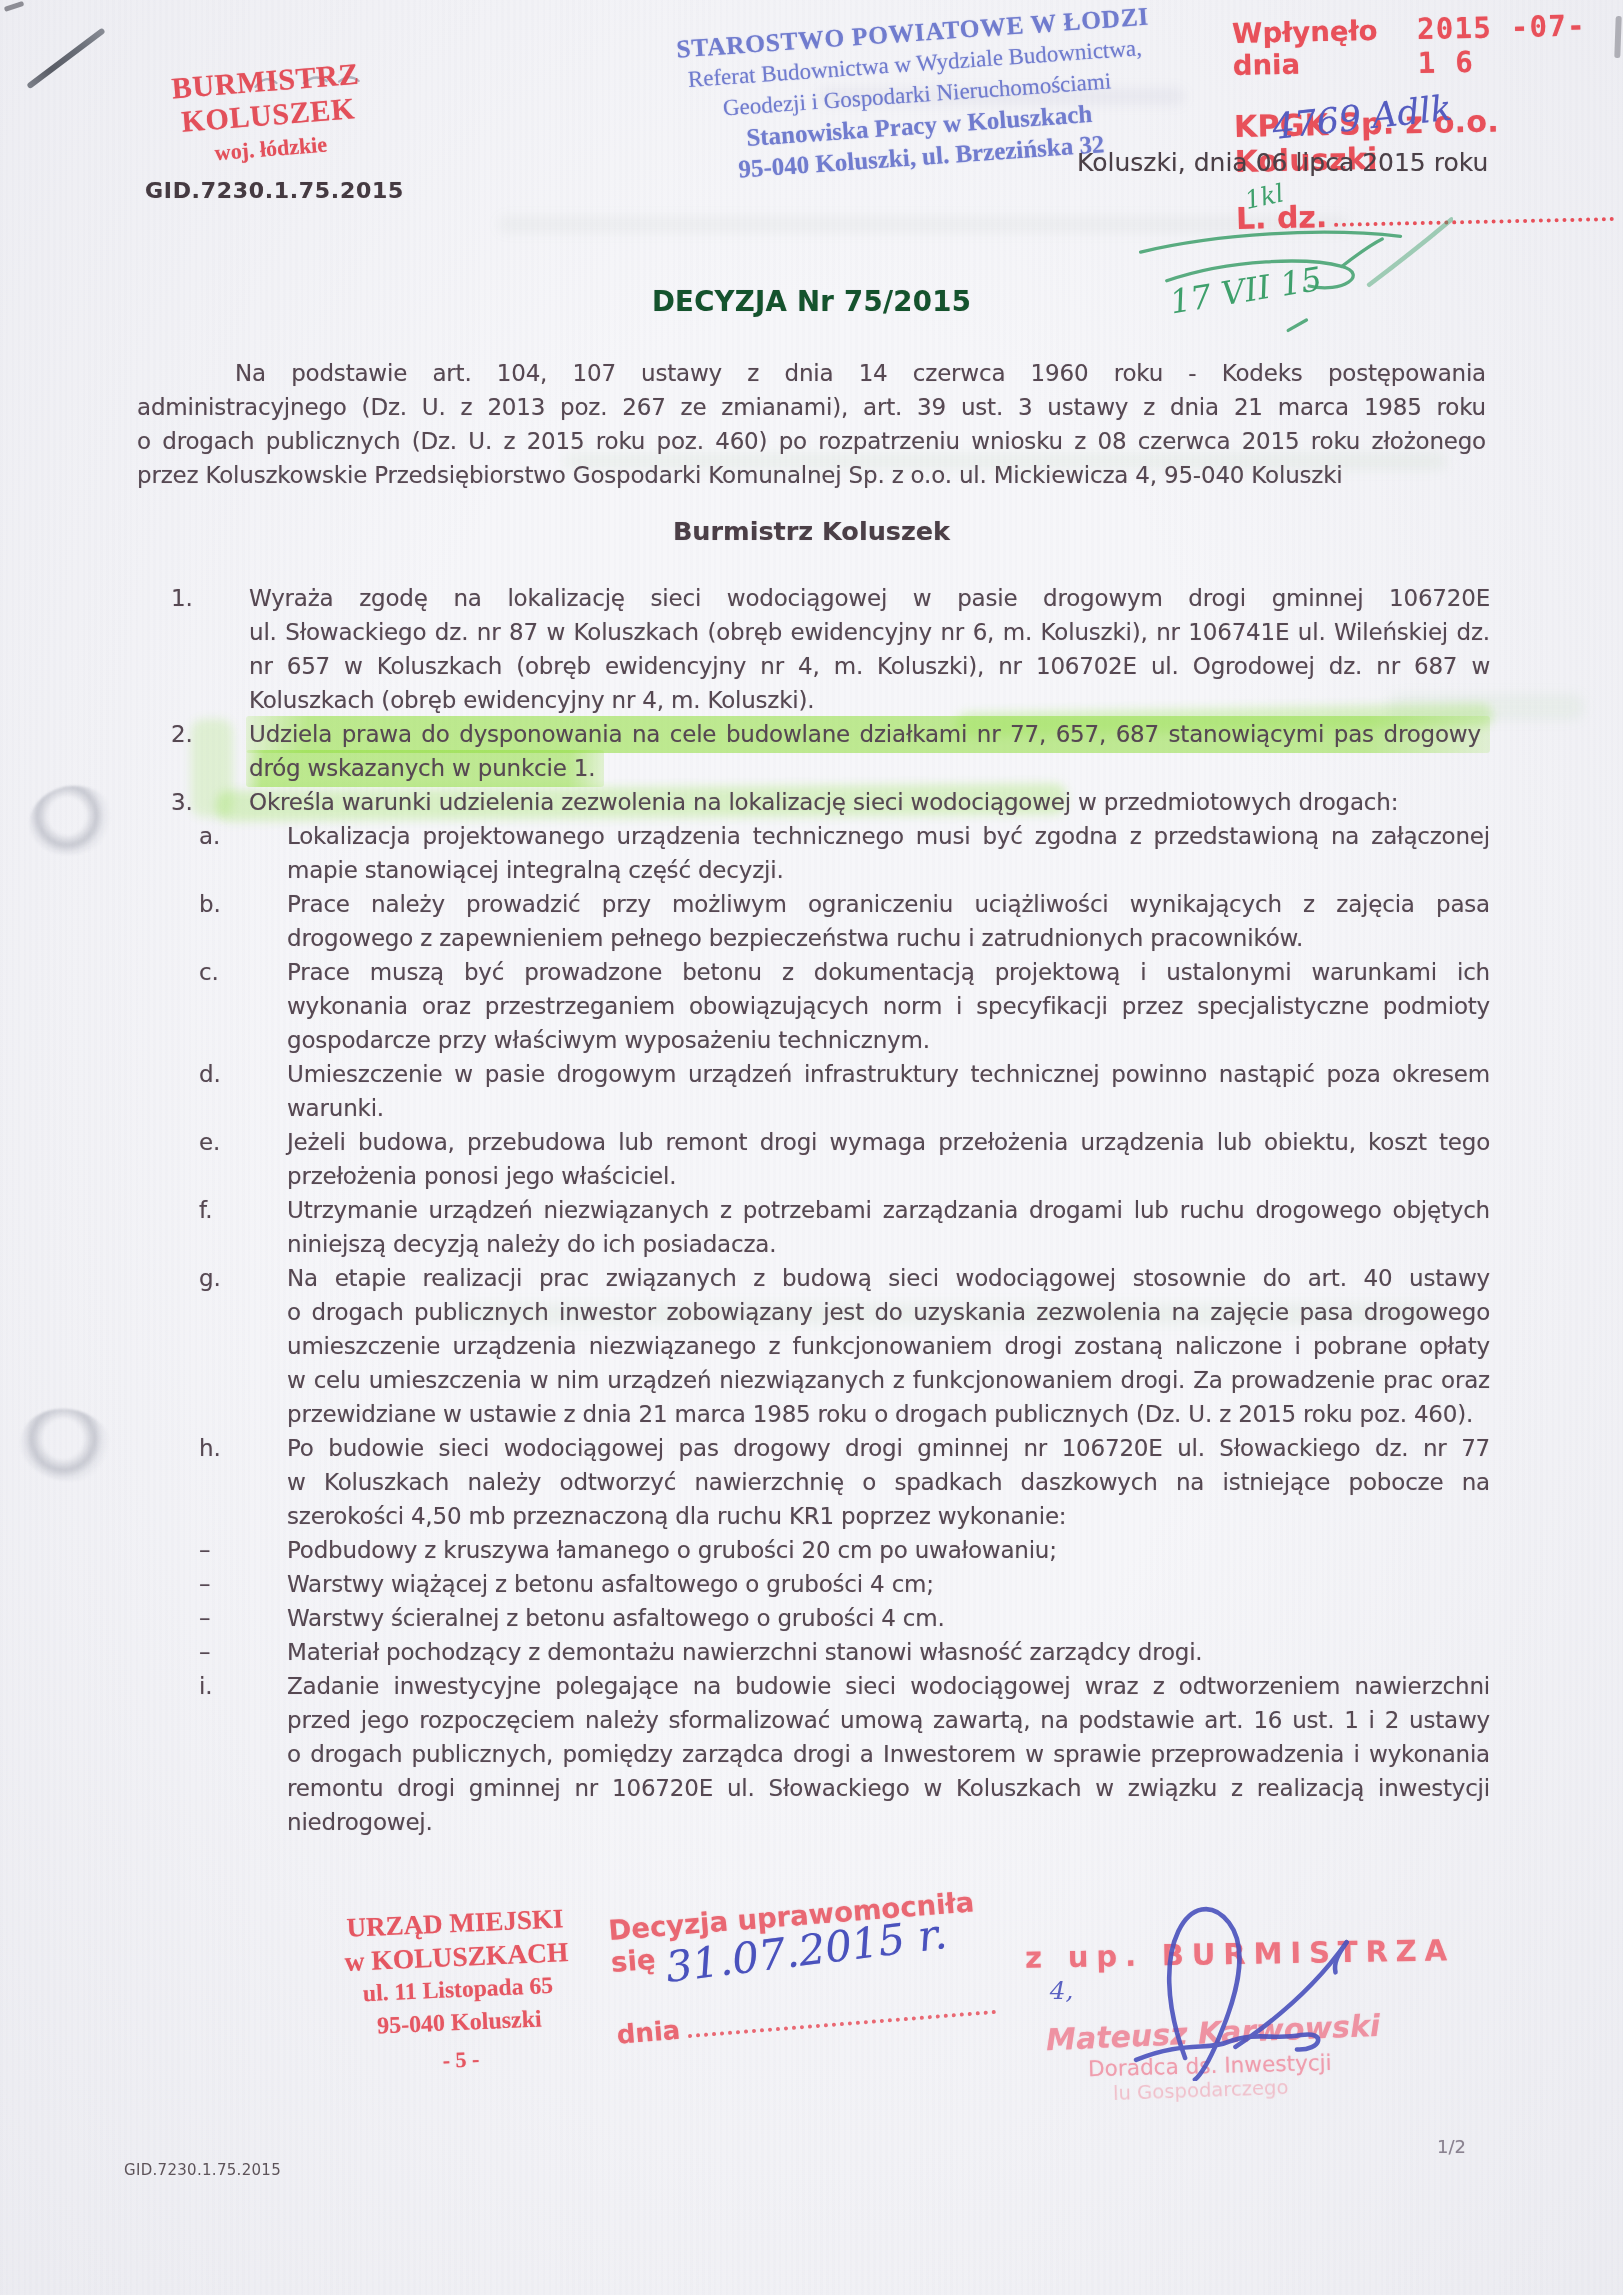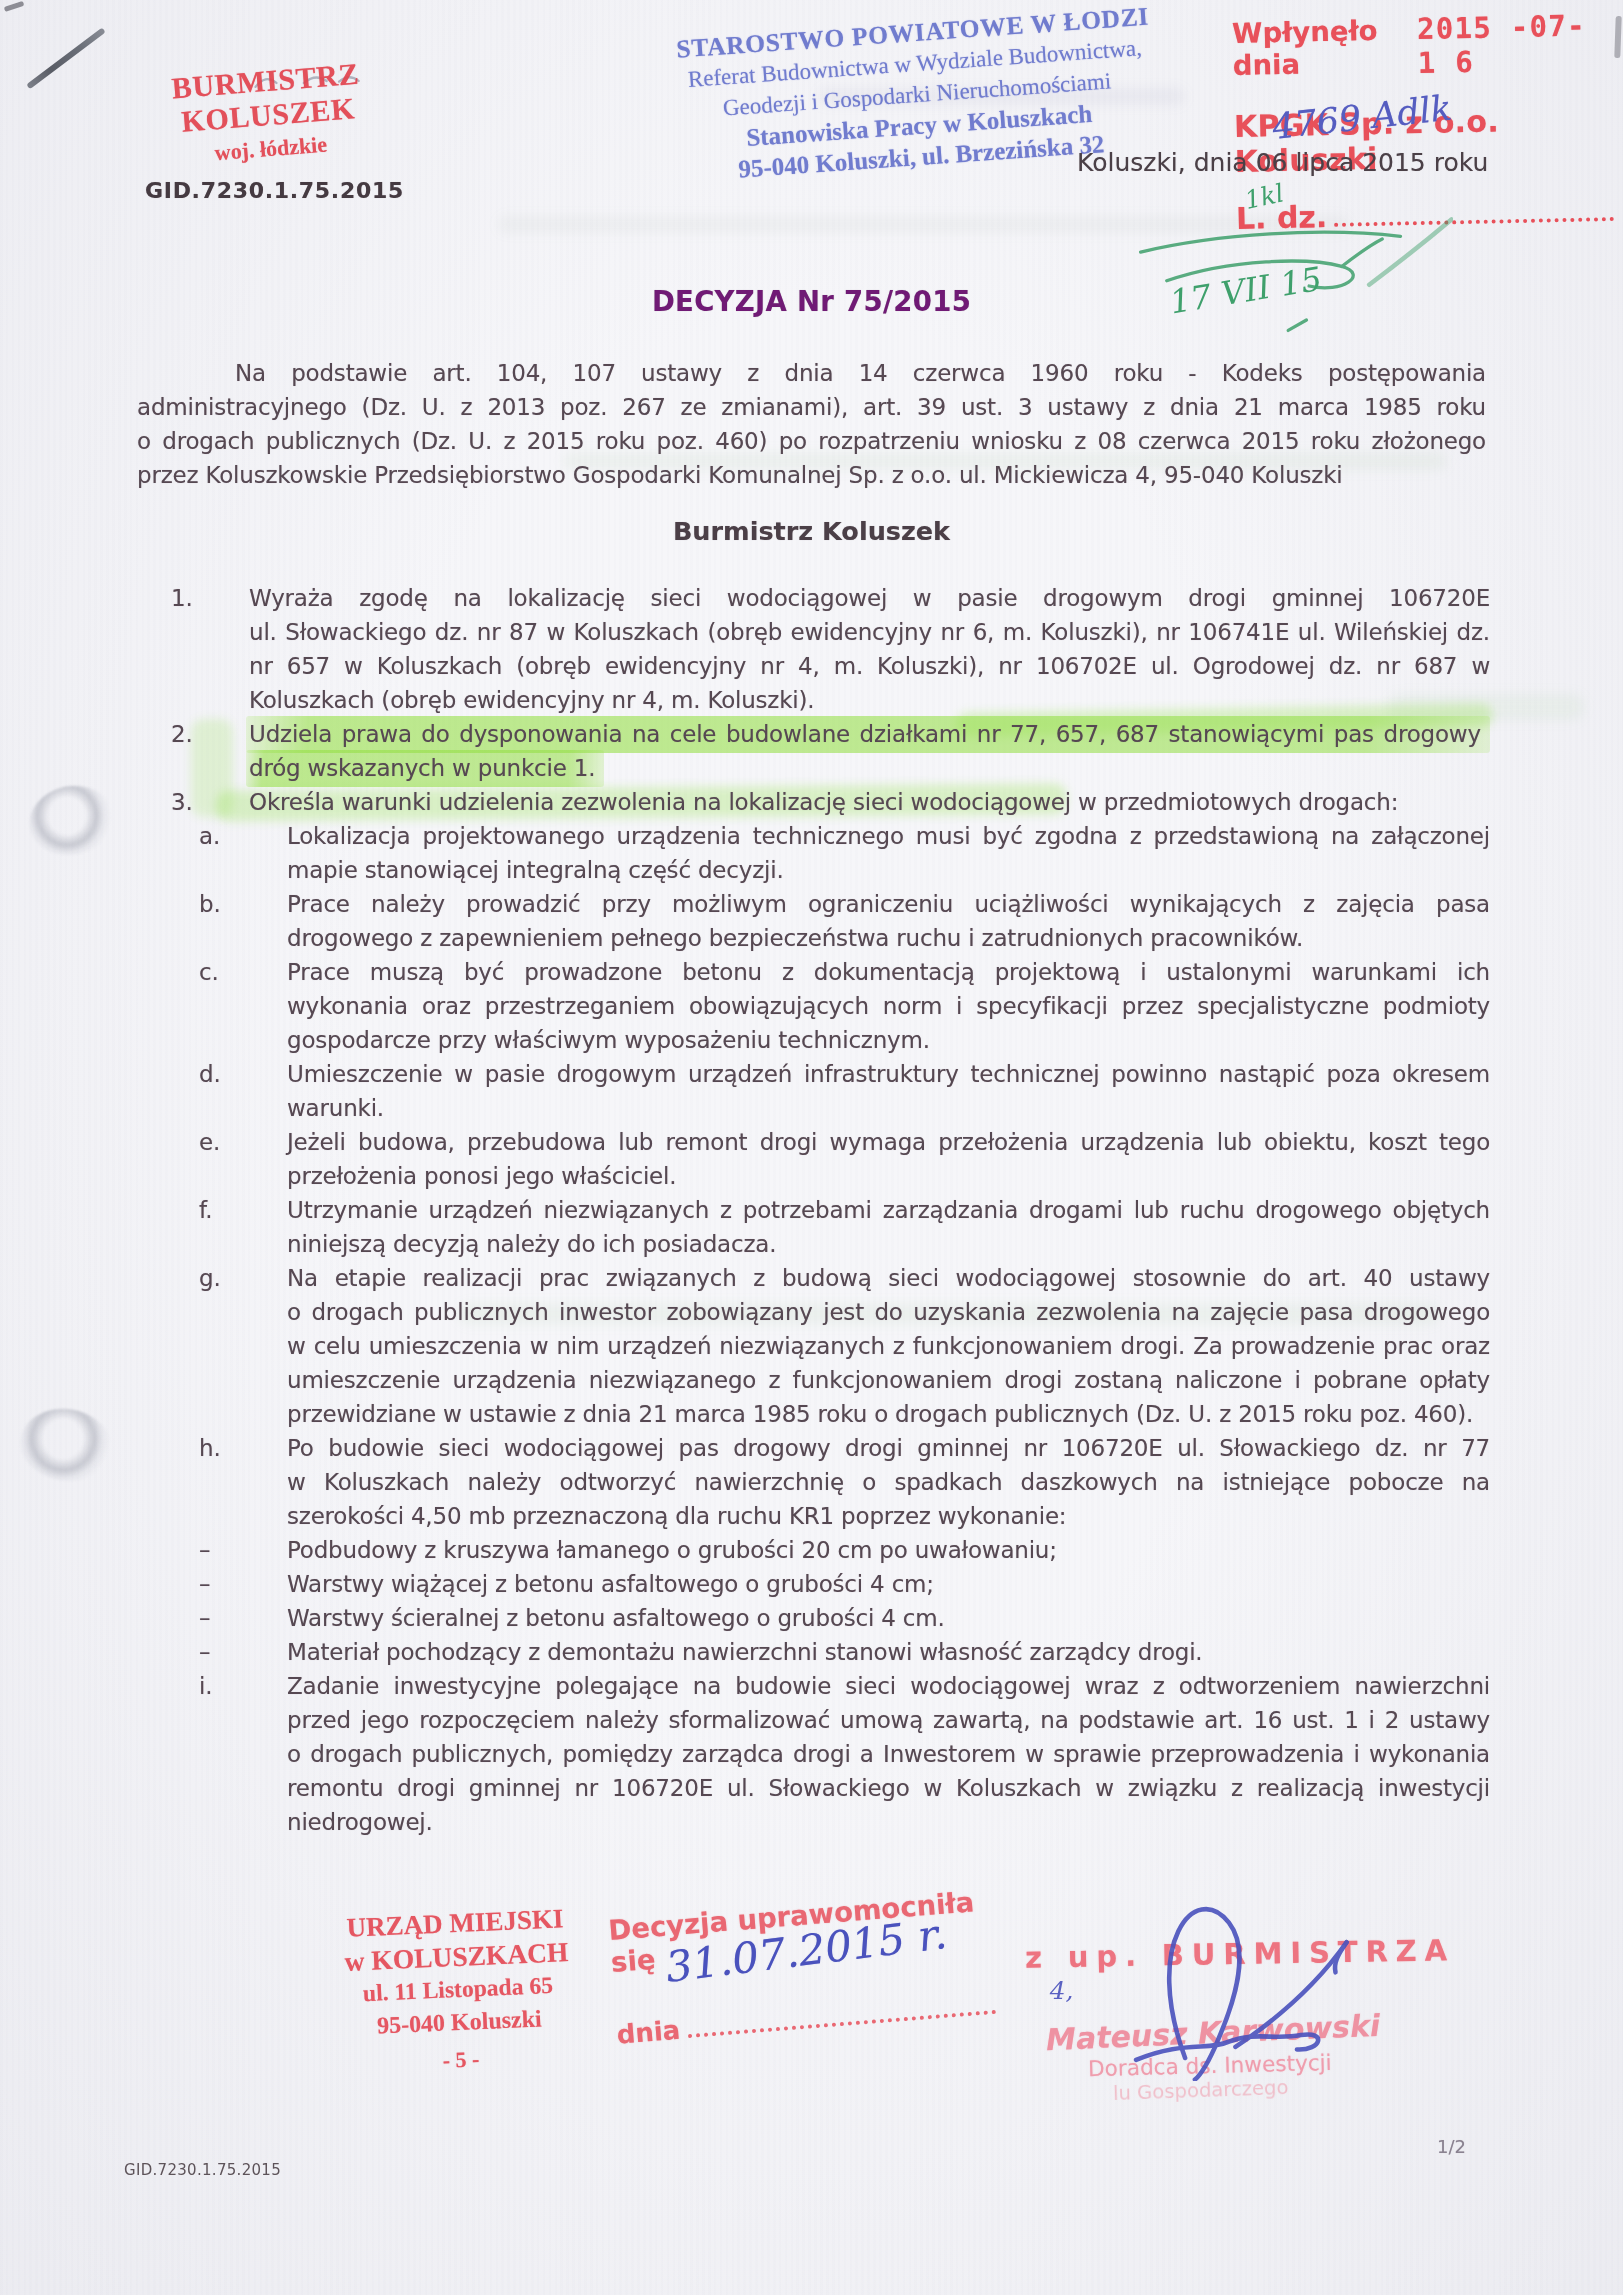--- a/index.html
+++ b/index.html
@@ -13,21 +13,21 @@
     background:
       repeating-linear-gradient(90deg, rgba(120,125,155,.02) 0 2.6px, rgba(255,255,255,0) 2.6px 5.9px),
       radial-gradient(ellipse at 50% 45%, rgba(255,255,255,.25) 40%, rgba(95,95,125,.05) 100%);
   }
   .abs{position:absolute;}
   
   .doc-text{color:#564852;font-size:23px;line-height:34px;letter-spacing:-0.2px;
     text-shadow:0 0 0.8px rgba(86,72,82,.35);}
   .jline{text-align:justify;text-align-last:justify;}
   .jlast{text-align:justify;text-align-last:left;}
-  .title{font-weight:bold;font-size:27.5px;color:#701a75;text-align:center;letter-spacing:0.3px;
+  .title{font-weight:bold;font-size:27.5px;color:#14532d;text-align:center;letter-spacing:0.3px;
     text-shadow:0 0 0.8px rgba(71,60,68,.4);}
   .authority{font-weight:bold;font-size:25.5px;color:#4b3f47;text-align:center;
     text-shadow:0 0 0.8px rgba(71,60,68,.4);}
   
   .list{position:absolute;left:137px;top:581px;width:1353px;}
   .row{display:flex;align-items:flex-start;}
   .row .lbl{flex:0 0 80px;padding-left:34px;box-sizing:border-box;}
   .row.sub .lbl{flex:0 0 118px;padding-left:62px;}
   .row .txt{flex:1 1 auto;min-width:0;margin-left:32px;}
   
@@ -268,22 +268,22 @@
         <div class="jline">Utrzymanie urządzeń niezwiązanych z potrzebami zarządzania drogami lub ruchu drogowego objętych</div>
         <div class="jlast">niniejszą decyzją należy do ich posiadacza.</div>
       </div>
     </div>
 
     <div class="row sub">
       <div class="lbl">g.</div>
       <div class="txt">
         <div class="jline">Na etapie realizacji prac związanych z budową sieci wodociągowej stosownie do art. 40 ustawy</div>
         <div class="jline">o drogach publicznych inwestor zobowiązany jest do uzyskania zezwolenia na zajęcie pasa drogowego</div>
+        <div class="jline">umieszczenie urządzenia niezwiązanego z funkcjonowaniem drogi zostaną naliczone i pobrane opłaty</div>
         <div class="jline">w celu umieszczenia w nim urządzeń niezwiązanych z funkcjonowaniem drogi. Za prowadzenie prac oraz</div>
-        <div class="jline">umieszczenie urządzenia niezwiązanego z funkcjonowaniem drogi zostaną naliczone i pobrane opłaty</div>
         <div class="jlast">przewidziane w ustawie z dnia 21 marca 1985 roku o drogach publicznych (Dz. U. z 2015 roku poz. 460).</div>
       </div>
     </div>
 
     <div class="row sub">
       <div class="lbl">h.</div>
       <div class="txt">
         <div class="jline">Po budowie sieci wodociągowej pas drogowy drogi gminnej nr 106720E ul. Słowackiego dz. nr 77</div>
         <div class="jline">w Koluszkach należy odtworzyć nawierzchnię o spadkach daszkowych na istniejące pobocze na</div>
         <div class="jlast">szerokości 4,50 mb przeznaczoną dla ruchu KR1 poprzez wykonanie:</div>

